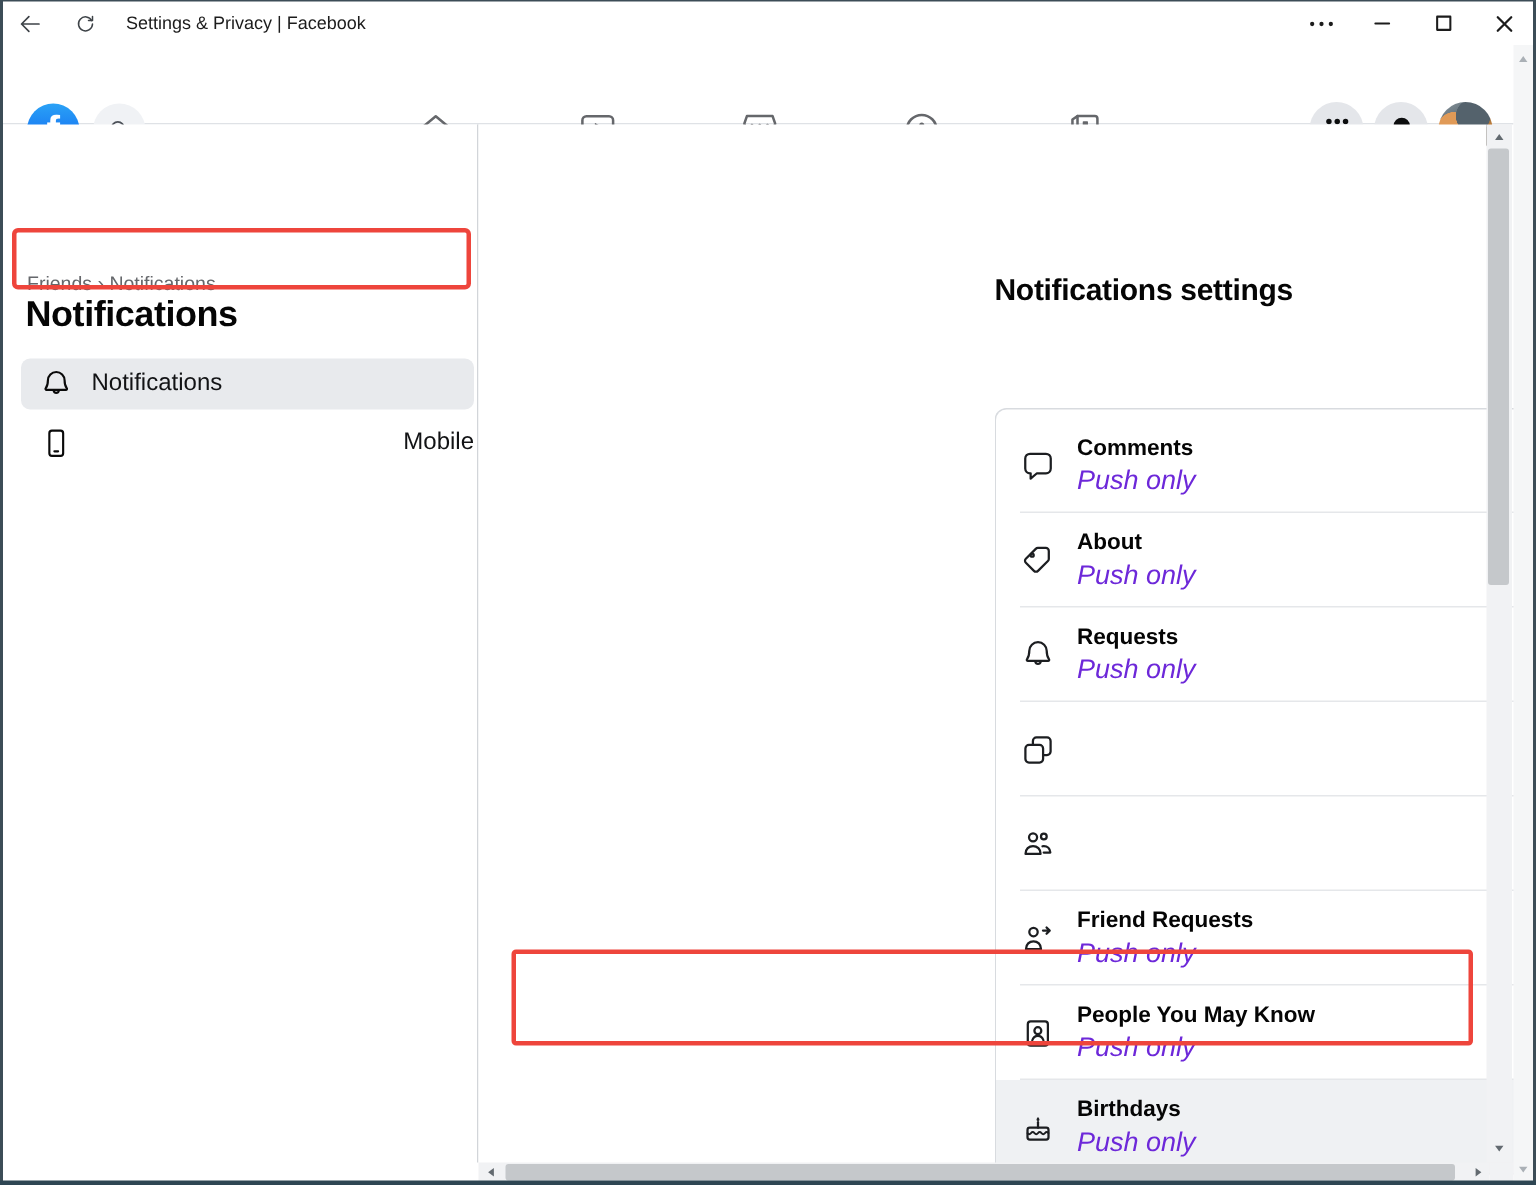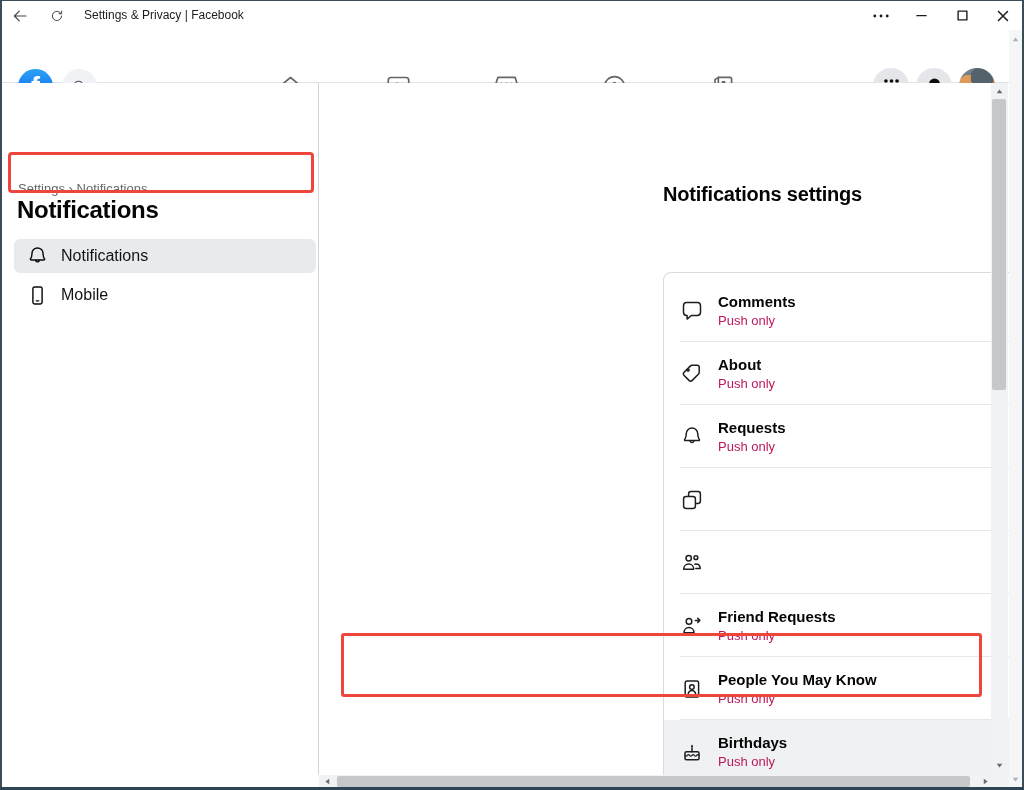--- a/index.html
+++ b/index.html
@@ -56,36 +56,36 @@
 
   
   .sidebar{left:2px;top:83px;width:316px;height:692px;background:#fff;}
   .breadcrumb{left:16px;top:98px;font-size:13px;color:#65676b;}
   .side-title{left:15px;top:113px;font-size:24px;font-weight:700;letter-spacing:-.3px;}
   .side-item{left:12px;width:302px;height:34px;border-radius:6px;display:flex;align-items:center;gap:12px;padding-left:12px;box-sizing:border-box;cursor:pointer;}
   .side-item.selected{background:#e8eaed;}
   .side-item .icn{width:23px;height:23px;color:#0a0a0a;}
   .side-item .lbl{font-size:16px;font-weight:500;color:#121315;}
   #side-item-0{top:156px;}
-  #side-item-1{top:195px;}
+  #side-item-1{top:195px;justify-content:space-between;}
   .v-divider{left:318px;top:83px;width:1px;height:692px;background:#d2d5d9;}
 
   
   .main{left:319px;top:83px;width:672px;height:692px;background:#fff;}
   .main-title{left:344px;top:100px;font-size:20px;font-weight:700;letter-spacing:-.2px;}
   .section-title{left:344px;top:157px;font-size:14px;font-weight:700;}
   .card{left:344px;top:189px;width:637px;height:586px;border:1px solid #d8dbdf;border-bottom:none;
         border-radius:8px 8px 0 0;box-sizing:border-box;background:#fff;padding-top:6px;overflow:hidden;}
   .row{position:relative;height:63px;display:flex;align-items:center;padding:0 44px 0 16px;box-sizing:border-box;cursor:pointer;}
   .row::after{content:"";position:absolute;left:16px;right:16px;bottom:0;height:1px;background:#e5e7ea;}
   .row.highlight{background:#eff1f3;}
   .row .icn{width:24px;height:24px;color:#1c1e21;flex:0 0 auto;}
   .row-text{margin-left:14px;}
   .row-title{font-size:15px;font-weight:700;color:#050505;line-height:18px;}
-  .row-sub{font-size:13px;color:#be185d;margin-top:2px;}
+  .row-sub{font-size:18px;color:#6d28d9;margin-top:2px;font-style:italic;}
 
   
   .annot{border:3px solid #ee453c;border-radius:4px;pointer-events:none;z-index:40;box-sizing:border-box;}
   #annot-sidebar{left:8px;top:152px;width:306px;height:41px;}
   #annot-birthdays{left:341px;top:633px;width:641px;height:64px;border-radius:3px;}
 
   
   .sb-track{background:#f1f2f4;}
   .sb-arrow{position:absolute;display:flex;align-items:center;justify-content:center;color:#636a70;}
   .sb-arrow .icn{width:7px;height:7px;}
@@ -218,21 +218,21 @@
         <svg viewBox="0 0 24 24">
           <path fill="currentColor" d="M12 2.8a6.2 6.2 0 0 1 6.2 6.2c0 3 .7 4.7 1.5 5.7.5.6.1 1.5-.7 1.5H5c-.8 0-1.2-.9-.7-1.5.8-1 1.5-2.7 1.5-5.7A6.2 6.2 0 0 1 12 2.8zM9.8 17.6h4.4a2.2 2.2 0 0 1-4.4 0z"></path>
         </svg>
       </span>
     </div>
   <div class="abs" id="avatar"></div>
 </div>
 
 <div class="abs sidebar">
   <div class="abs breadcrumb">
-    <span>Settings</span>
+    <span>Friends</span>
     <span>›</span>
     <span>Notifications</span>
   </div>
   <div class="abs side-title">Notifications</div>
   <div id="side-items">
       <div class="abs side-item selected" id="side-item-0">
         <span class="icn">
           <svg viewBox="0 0 24 24" stroke="currentColor" fill="none" stroke-width="1.5" stroke-linecap="round" stroke-linejoin="round">
             <path d="M12 3.1a5.8 5.8 0 0 1 5.8 5.8c0 2.9.7 4.5 1.5 5.5.4.5.1 1.2-.6 1.2H5.3c-.7 0-1-.7-.6-1.2.8-1 1.5-2.6 1.5-5.5A5.8 5.8 0 0 1 12 3.1z"></path>
             <path d="M10.2 16.2a1.85 1.85 0 0 0 3.6 0"></path>

